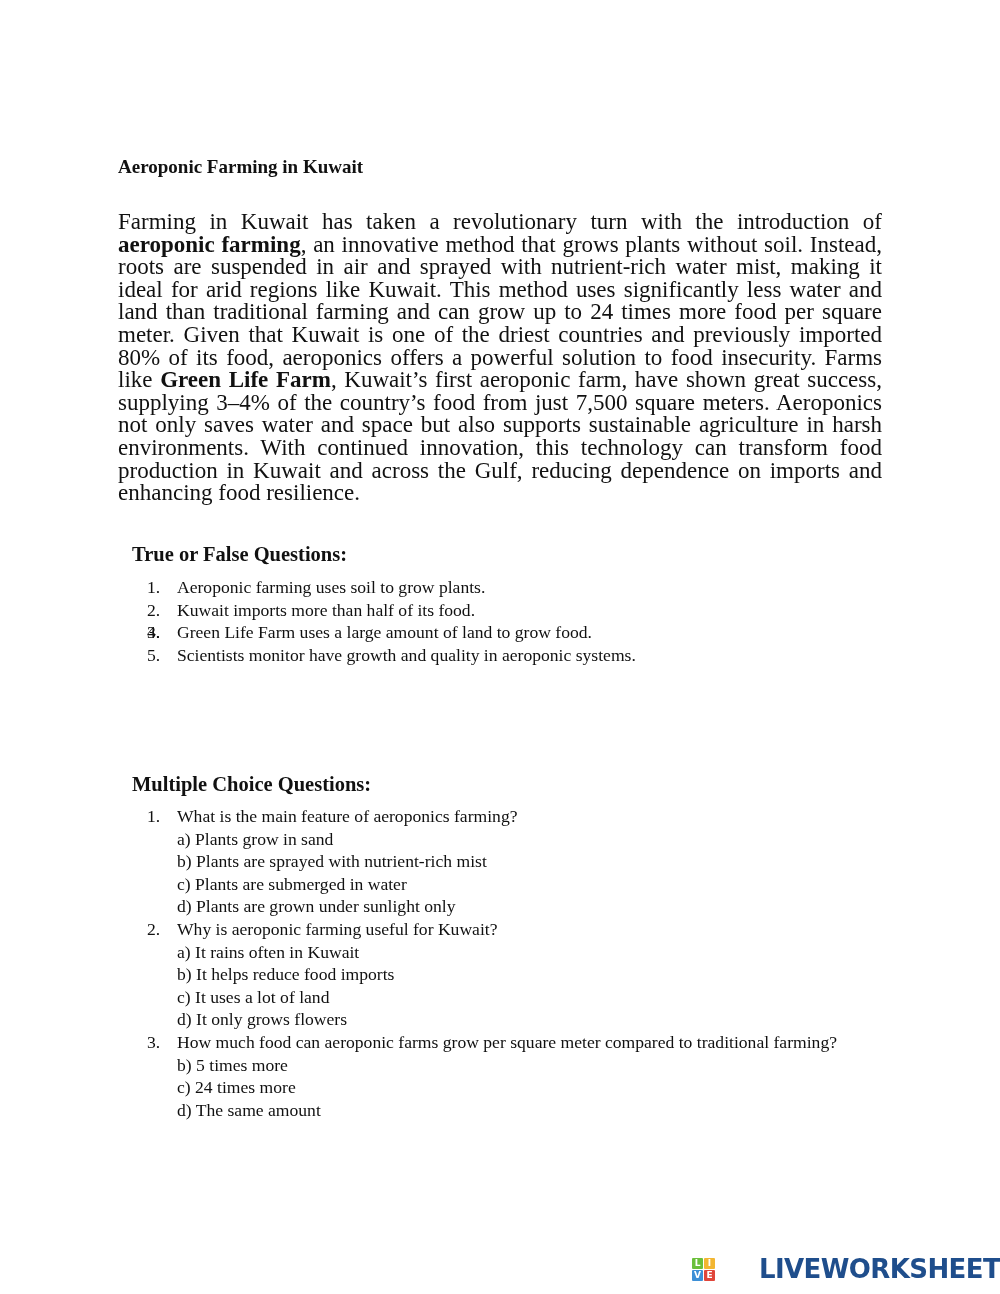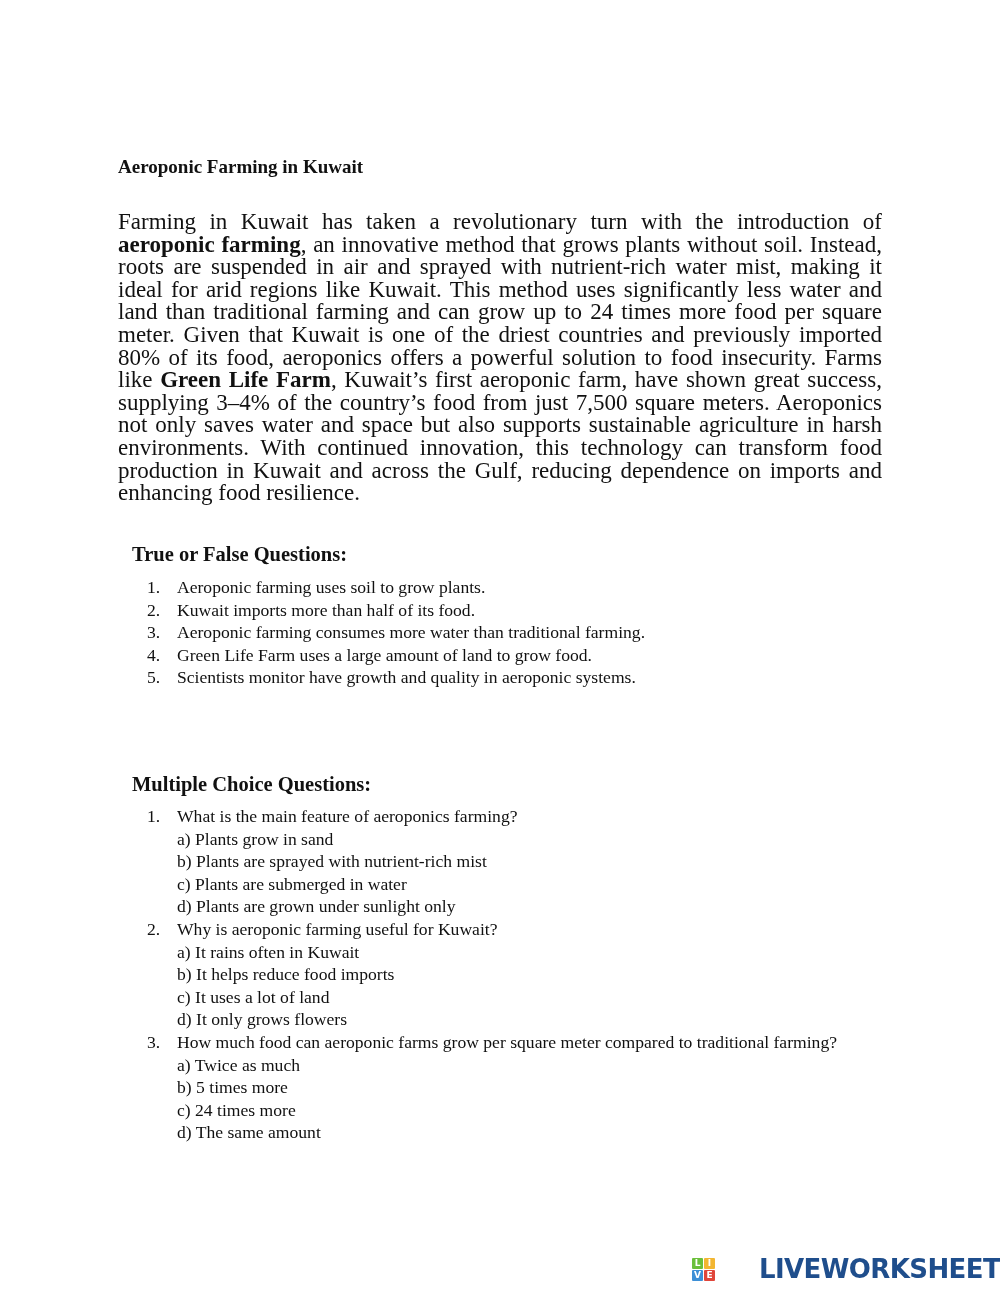--- a/index.html
+++ b/index.html
@@ -120,21 +120,20 @@
     <li>
       <span class="num">1.</span>
       <span>Aeroponic farming uses soil to grow plants.</span>
     </li>
     <li>
       <span class="num">2.</span>
       <span>Kuwait imports more than half of its food.</span>
     </li>
     <li>
       <span class="num">3.</span>
-      <span>Aeroponic farming consumes more water than traditional farming.</span>
     </li>
     <li>
       <span class="num">4.</span>
       <span>Green Life Farm uses a large amount of land to grow food.</span>
     </li>
     <li>
       <span class="num">5.</span>
       <span>Scientists monitor have growth and quality in aeroponic systems.</span>
     </li>
   </ol>
@@ -154,21 +153,20 @@
       <span class="num">2.</span>
       <span class="option">Why is aeroponic farming useful for Kuwait?</span>
       <span class="option">a) It rains often in Kuwait</span>
       <span class="option">b) It helps reduce food imports</span>
       <span class="option">c) It uses a lot of land</span>
       <span class="option">d) It only grows flowers</span>
     </li>
     <li>
       <span class="num">3.</span>
       <span class="option">How much food can aeroponic farms grow per square meter compared to traditional farming?</span>
-      <span class="option">a) Twice as much</span>
       <span class="option">b) 5 times more</span>
       <span class="option">c) 24 times more</span>
       <span class="option">d) The same amount</span>
     </li>
   </ol>
 </div>
 
 <div class="logo">
   <div class="logo-grid">
     <span class="logo-cell" style="background: rgb(106, 191, 58);">L</span>

